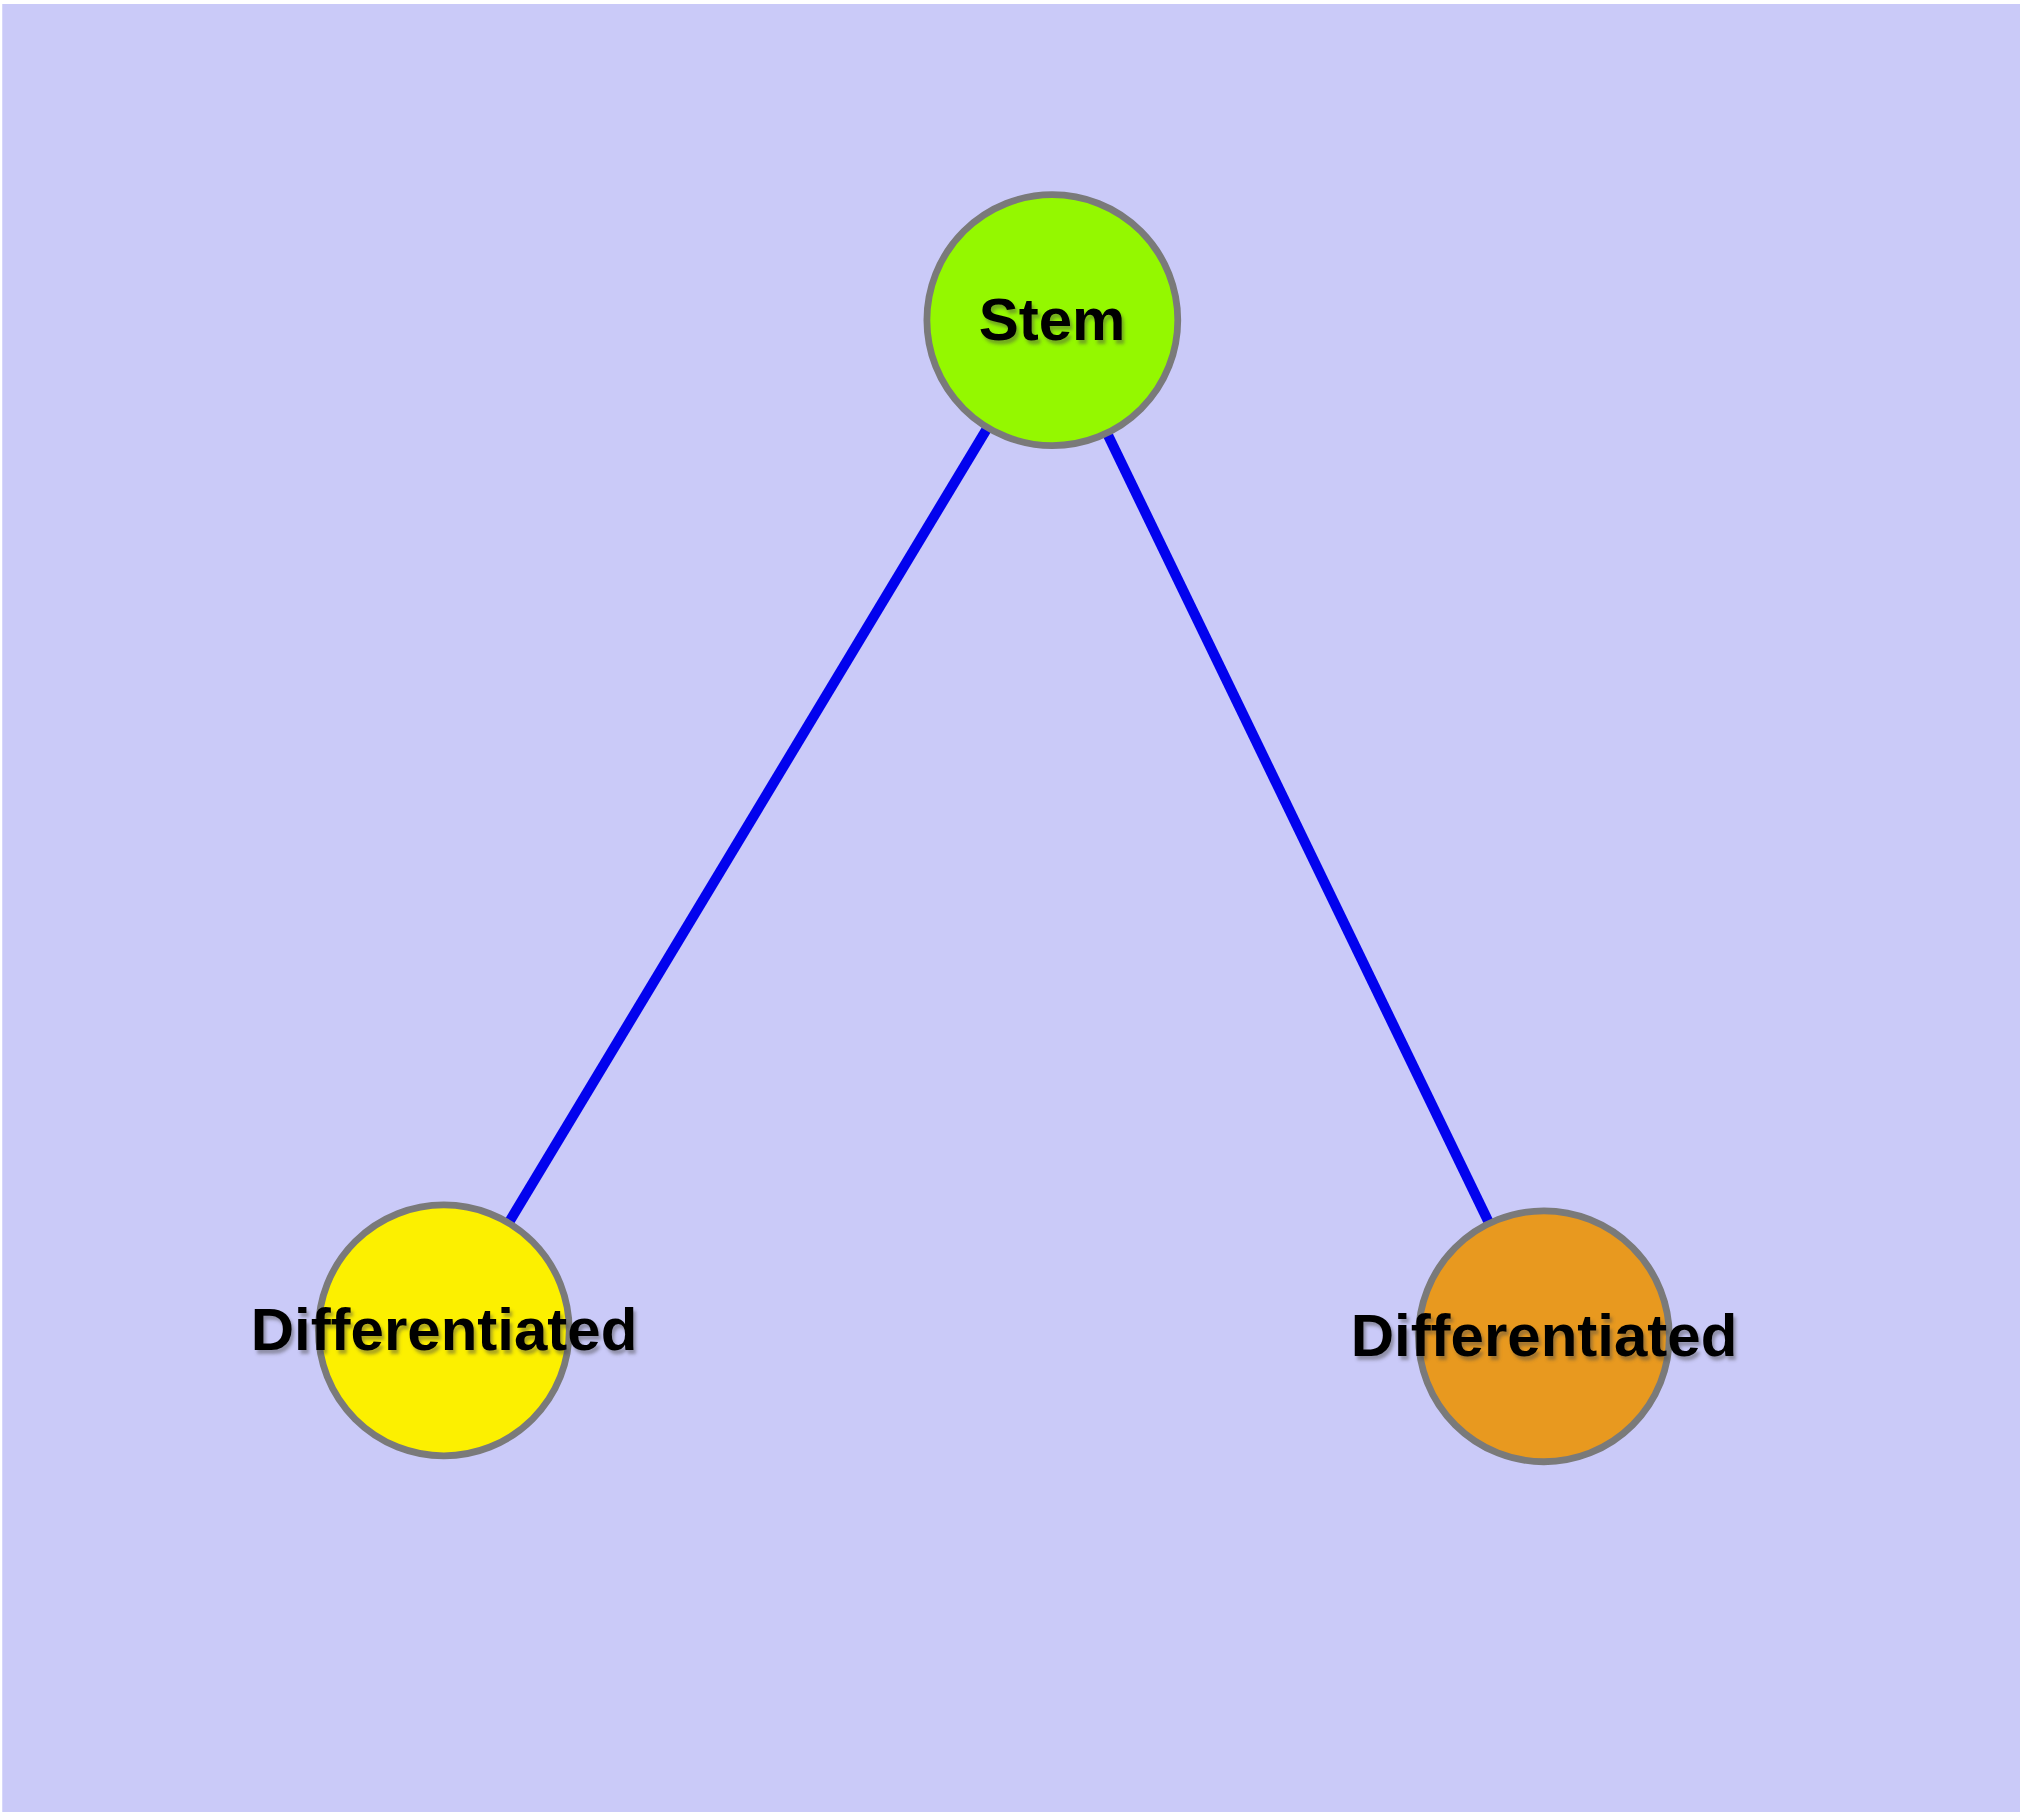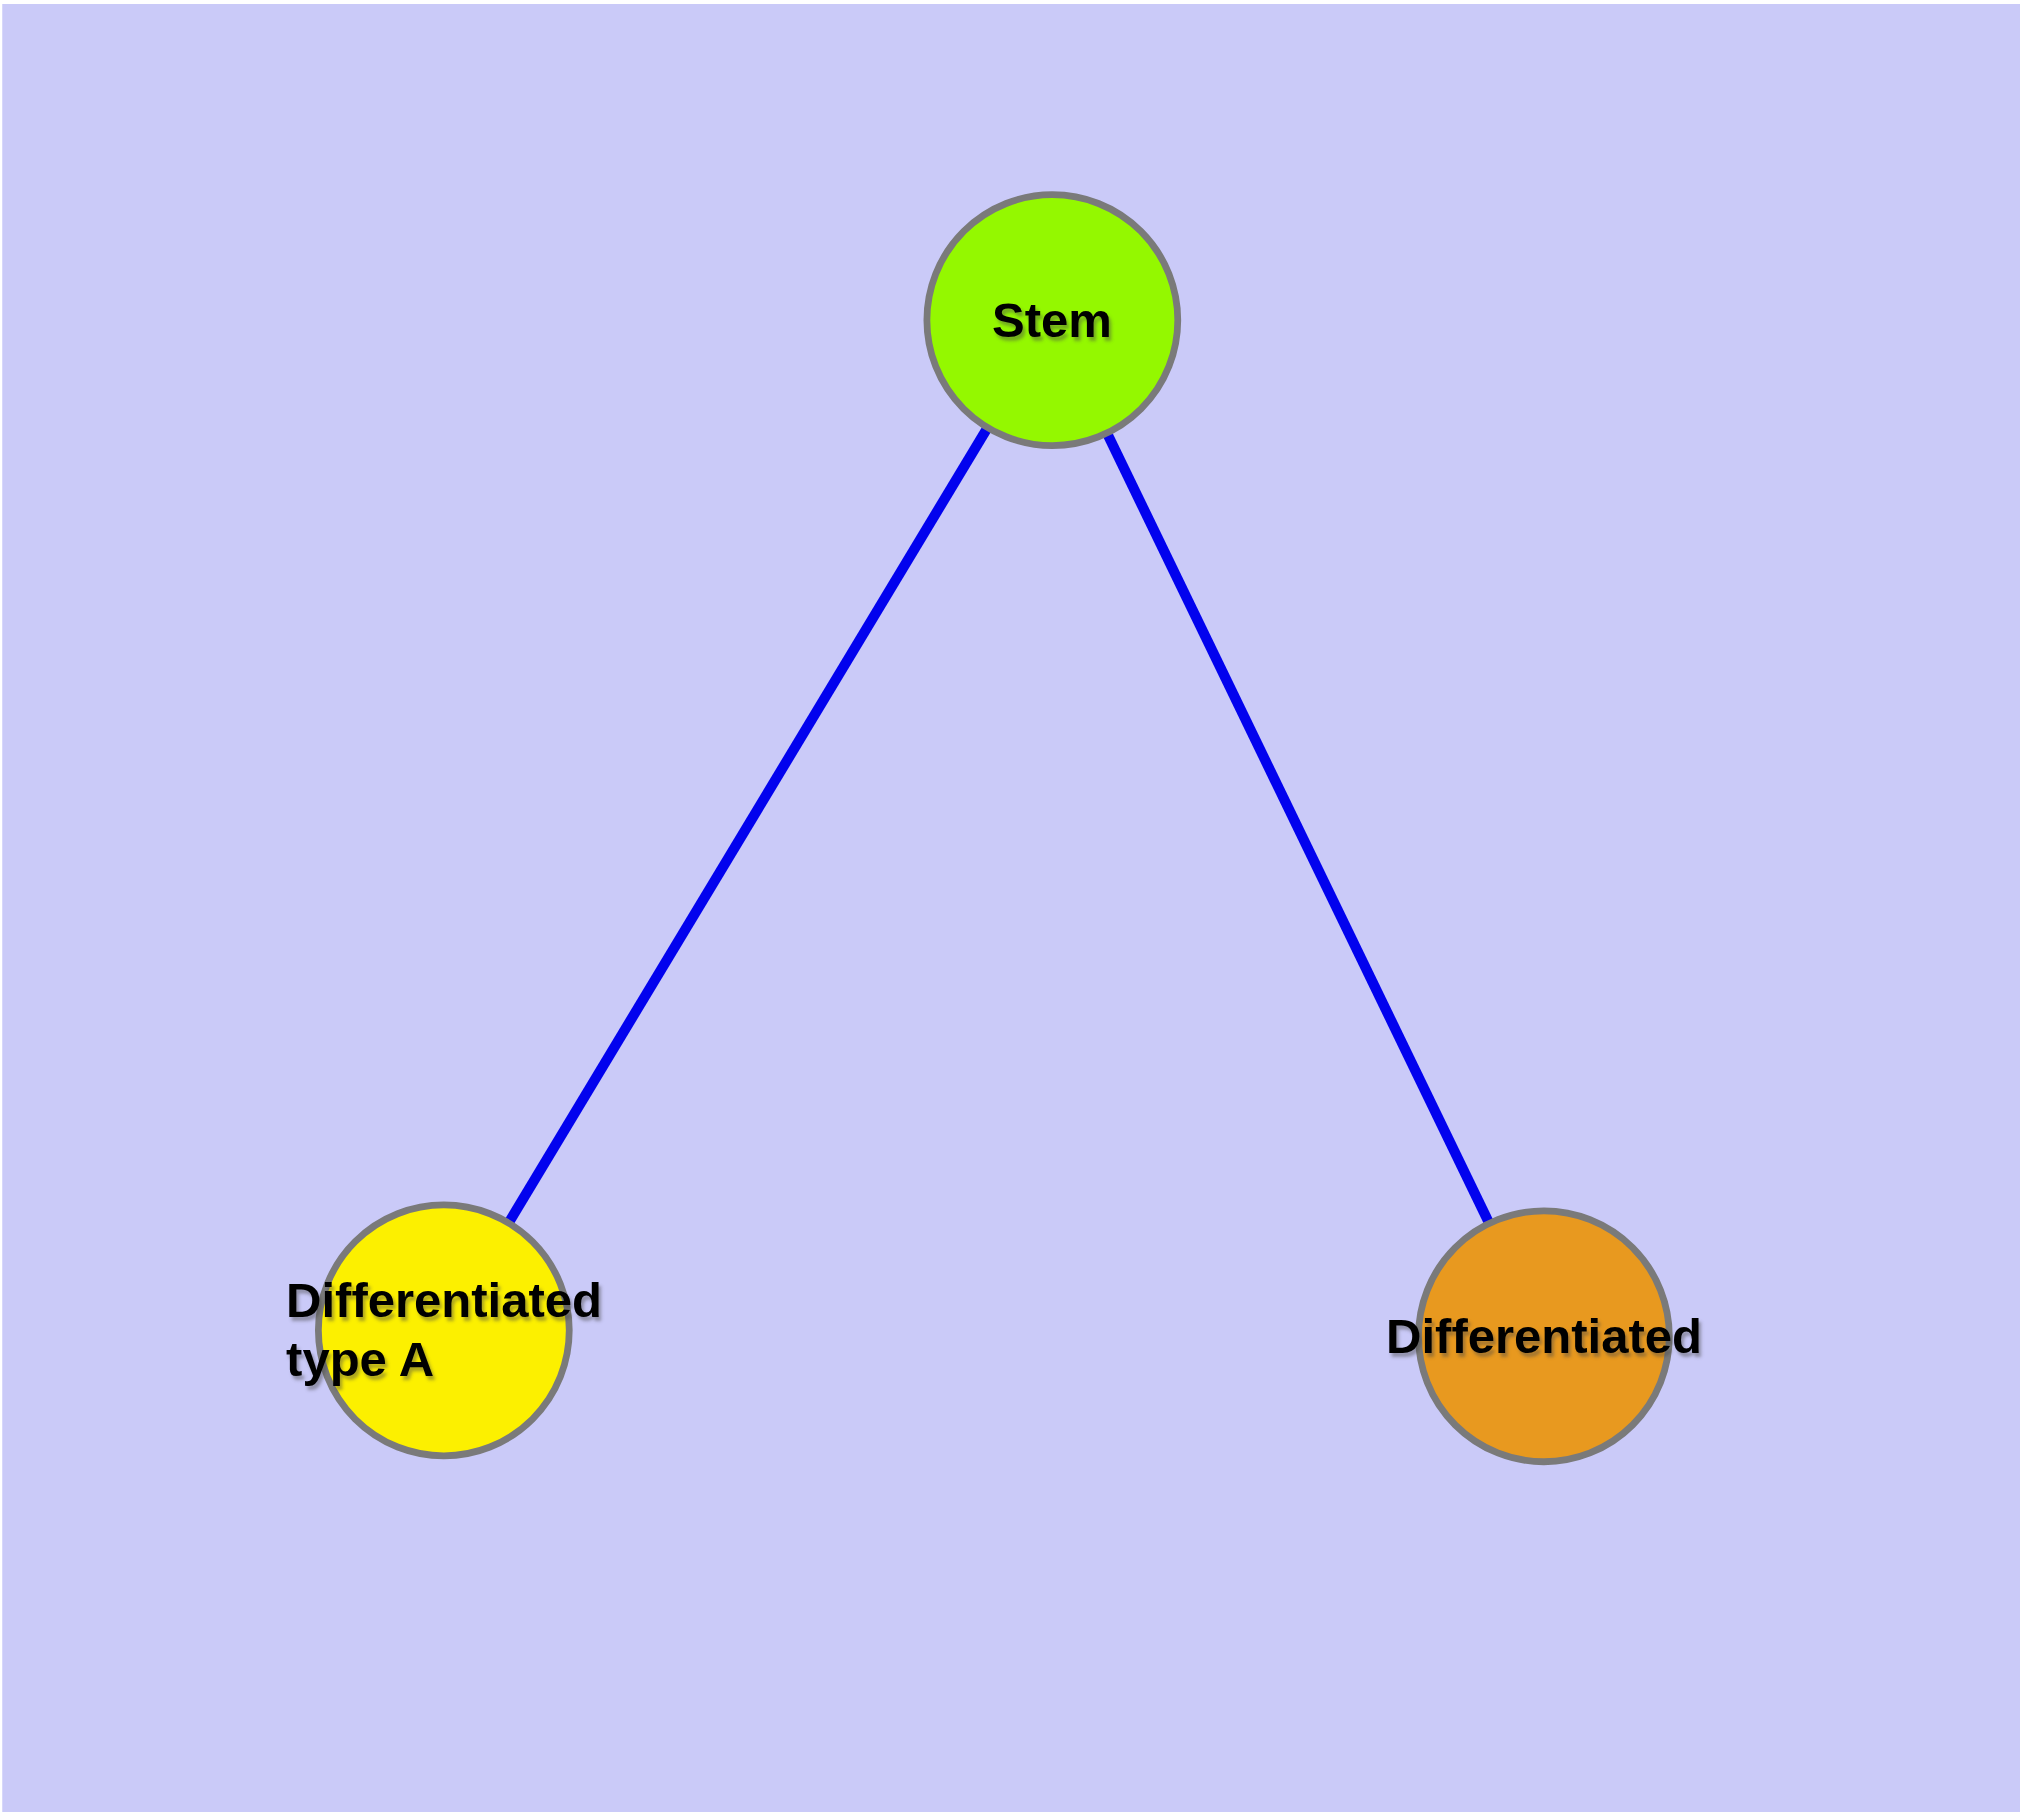--- a/index.html
+++ b/index.html
@@ -13,23 +13,24 @@
     width: 2021px; height: 1812px;
     box-sizing: border-box;
     border-top: 4.2px solid #ffffff;
     border-left: 2.5px solid #ffffff;
   }
   .graph-svg { position: absolute; left: 0; top: 0; }
   .node-label {
     position: absolute;
     transform: translate(-50%, -50%);
     font-weight: bold;
-    font-size: 49px;
+    font-size: 60px;
     line-height: 1.2;
     color: #000000;
+    text-align: center;
     white-space: nowrap;
     text-shadow: 2.5px 4.2px 3.4px rgba(70, 70, 70, 0.45);
   }
 </style>
 </head>
 <body>
 
 <div class="canvas">
 
   <svg class="graph-svg" width="2021" height="1812" viewBox="0 0 2384 2138">
@@ -41,21 +42,20 @@
 
     <circle cx="1239" cy="373" r="148" fill="#94f800" stroke="#7a7a7a" stroke-width="8"></circle>
     <circle cx="521" cy="1565" r="148" fill="#fcf000" stroke="#7a7a7a" stroke-width="8"></circle>
     <circle cx="1819" cy="1572" r="148" fill="#e8991f" stroke="#7a7a7a" stroke-width="8"></circle>
   </svg>
 
   <div class="node-label" style="left: 1050px; top: 316px;">Stem</div>
 
   <div class="node-label" style="left: 442px; top: 1326px;">
     <div>Differentiated</div>
-    <div>type A</div>
   </div>
 
   <div class="node-label" style="left: 1542px; top: 1332px;">
     <div>Differentiated</div>
   </div>
 
 </div>
 
 
 </body></html>

